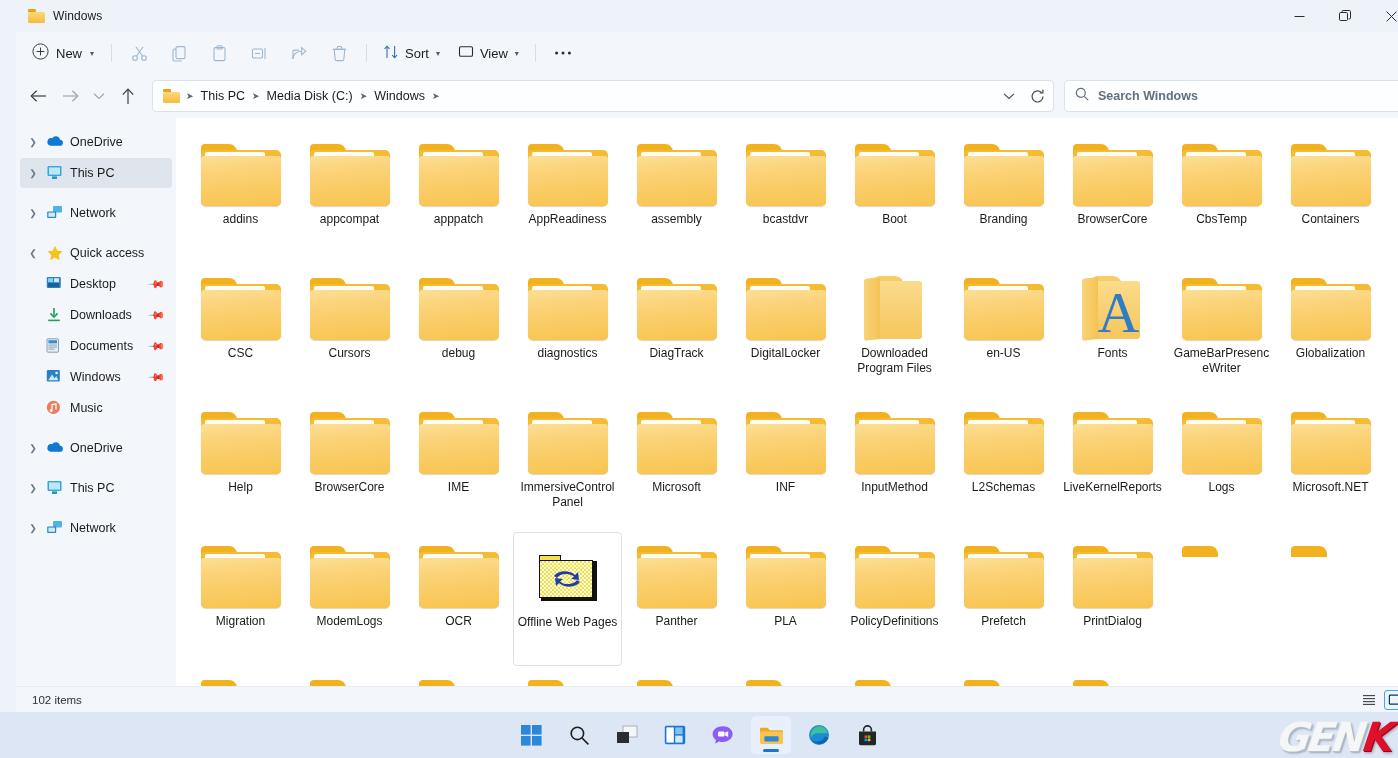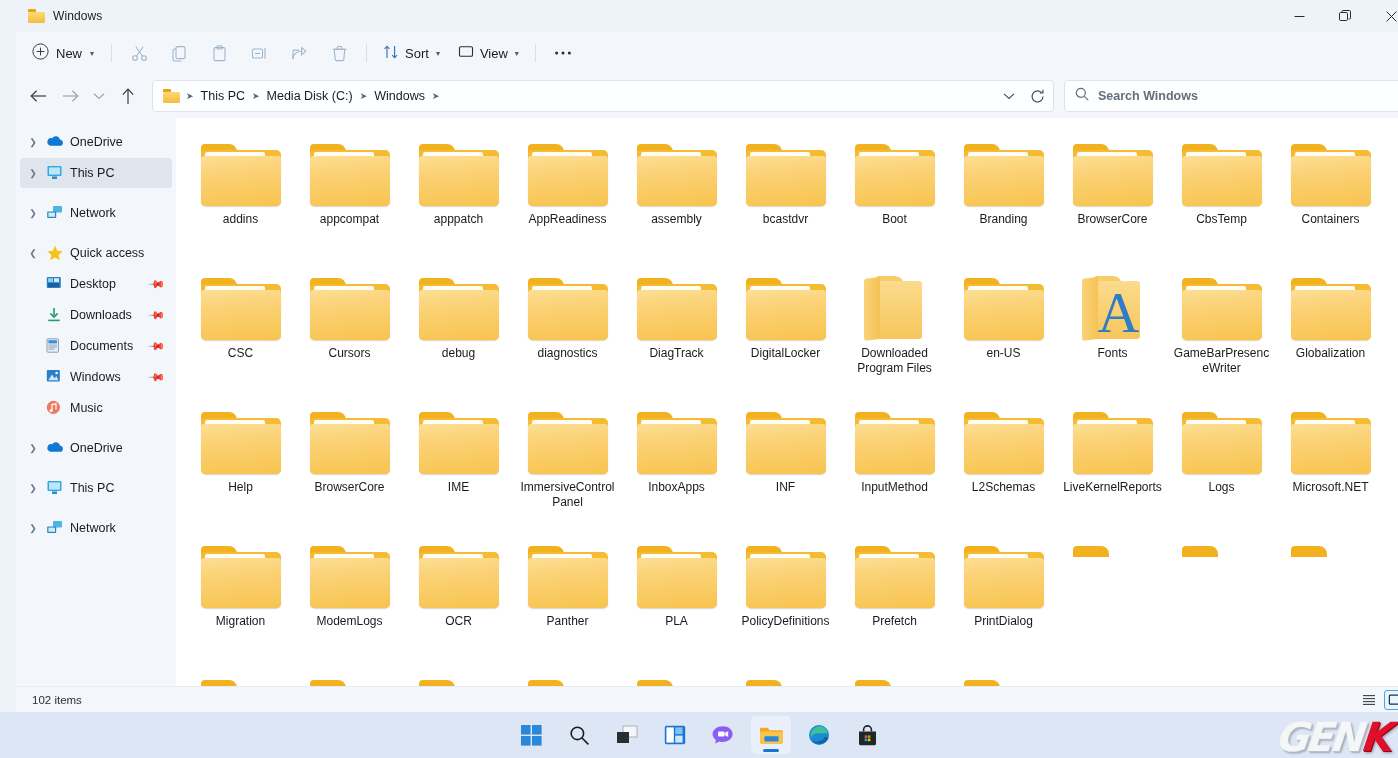--- a/index.html
+++ b/index.html
@@ -977,21 +977,21 @@
           </div>
           <div class="cell">
             <div class="thumb">
               <span class="fold">
   <span class="ftab"></span>
                 <span class="fback"></span>
   <span class="fsheet"></span>
                 <span class="ffront"></span>
               </span>
             </div>
-            <div class="name">InboxApps</div>
+            <div class="name">Microsoft</div>
           </div>
           <div class="cell">
             <div class="thumb">
               <span class="fold">
   <span class="ftab"></span>
                 <span class="fback"></span>
   <span class="fsheet"></span>
                 <span class="ffront"></span>
               </span>
             </div>
@@ -1077,20 +1077,34 @@
           <div class="cell">
             <div class="thumb">
               <span class="fold">
   <span class="ftab"></span>
                 <span class="fback"></span>
   <span class="fsheet"></span>
                 <span class="ffront"></span>
               </span>
             </div>
             <div class="name">OCR</div>
+          </div>
+          <div class="cell boxed">
+            <div class="thumb">
+              <span class="classicfold">
+  <span class="cshadow"></span>
+                <span class="ctab"></span>
+                <span class="cbody"></span>
+  <svg class="syncarrows" viewBox="0 0 34 24">
+    <path d="M4 9 C8 3, 20 3, 25 8 L28 5 L29 13 L21 12 L24 9.6 C20 6, 10 6, 7 11 Z" fill="#1f3fa8"></path>
+    <path d="M30 15 C26 21, 14 21, 9 16 L6 19 L5 11 L13 12 L10 14.4 C14 18, 24 18, 27 13 Z" fill="#1f3fa8"></path>
+  </svg>
+              </span>
+            </div>
+            <div class="name">Offline Web Pages</div>
           </div>
           <div class="cell">
             <div class="thumb">
               <span class="fold">
   <span class="ftab"></span>
                 <span class="fback"></span>
   <span class="fsheet"></span>
                 <span class="ffront"></span>
               </span>
             </div>

